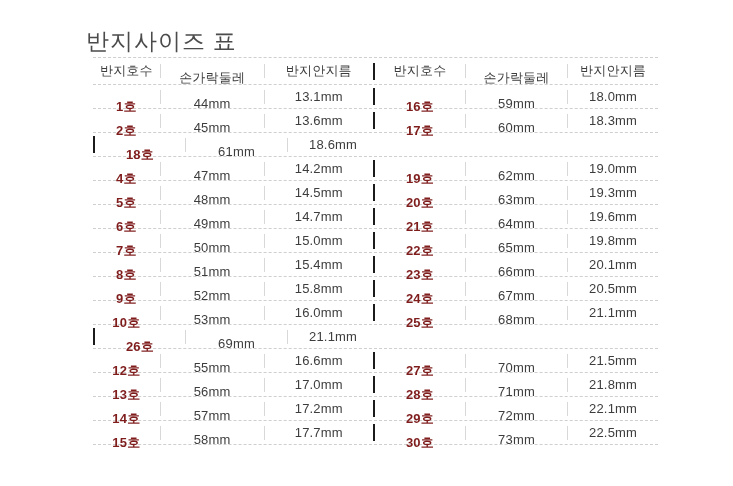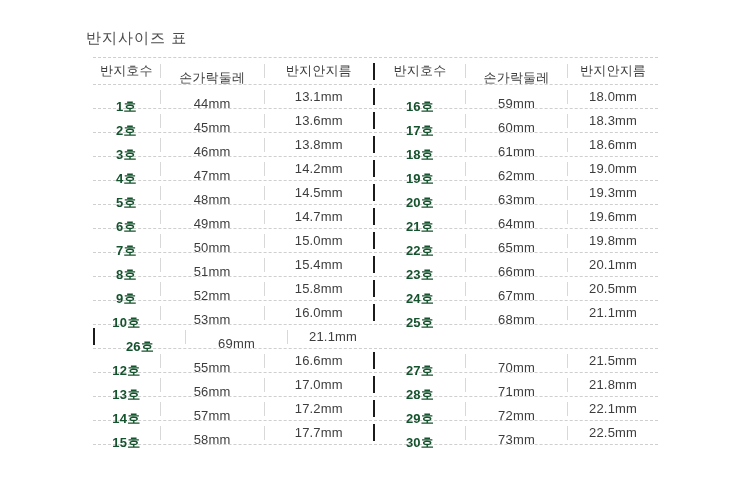--- a/index.html
+++ b/index.html
@@ -10,22 +10,22 @@
     background: #ffffff;
     font-family: "Liberation Sans", "DejaVu Sans", sans-serif;
     position: relative;
     overflow: hidden;
   }
   .title {
     position: absolute;
     left: 86px;
     top: 30px;
     margin: 0;
-    font-family: Liberation Sans, sans-serif;
-    font-size: 15px;
+    font-family: Liberation Serif, serif;
+    font-size: 23px;
     font-weight: 500;
     line-height: 1;
     color: #4b4b4b;
     letter-spacing: 1px;
   }
   .size-table {
     position: absolute;
     left: 93px;
     top: 57px;
     width: 565px;
@@ -52,21 +52,21 @@
     letter-spacing: 0.2px;
     white-space: nowrap;
     overflow: hidden;
   }
   .half .c0 { flex: 1 1 24%; }
   .half .c1 { flex: 1 1 37%; margin-top: 14px; }
   .half .c2 { flex: 1 1 39%; }
   .half.right .c0 { flex: 1 1 32%; }
   .half.right .c1 { flex: 1 1 36%; }
   .half.right .c2 { flex: 1 1 32%; }
-  .row:not(.header) .c0 { font-weight: 700; color: #14532d; margin-top: 20px; }
+  .row:not(.header) .c0 { font-weight: 700; color: #7f1d1d; margin-top: 20px; }
   .vline {
     flex: 0 0 1px;
     height: 14px;
     background: #d8d8d8;
   }
   .mid {
     flex: 0 0 2px;
     height: 17px;
     background: #1b1b1b;
   }
@@ -124,27 +124,20 @@
           <span class="mid"></span>
           <div class="half right">
             <span class="cell c0">17호</span>
             <span class="vline"></span>
             <span class="cell c1">60mm</span>
             <span class="vline"></span>
             <span class="cell c2">18.3mm</span>
           </div>
         </div>
         <div class="row">
-          <div class="half">
-            <span class="cell c0">3호</span>
-            <span class="vline"></span>
-            <span class="cell c1">46mm</span>
-            <span class="vline"></span>
-            <span class="cell c2">13.8mm</span>
-          </div>
           <span class="mid"></span>
           <div class="half right">
             <span class="cell c0">18호</span>
             <span class="vline"></span>
             <span class="cell c1">61mm</span>
             <span class="vline"></span>
             <span class="cell c2">18.6mm</span>
           </div>
         </div>
         <div class="row">

